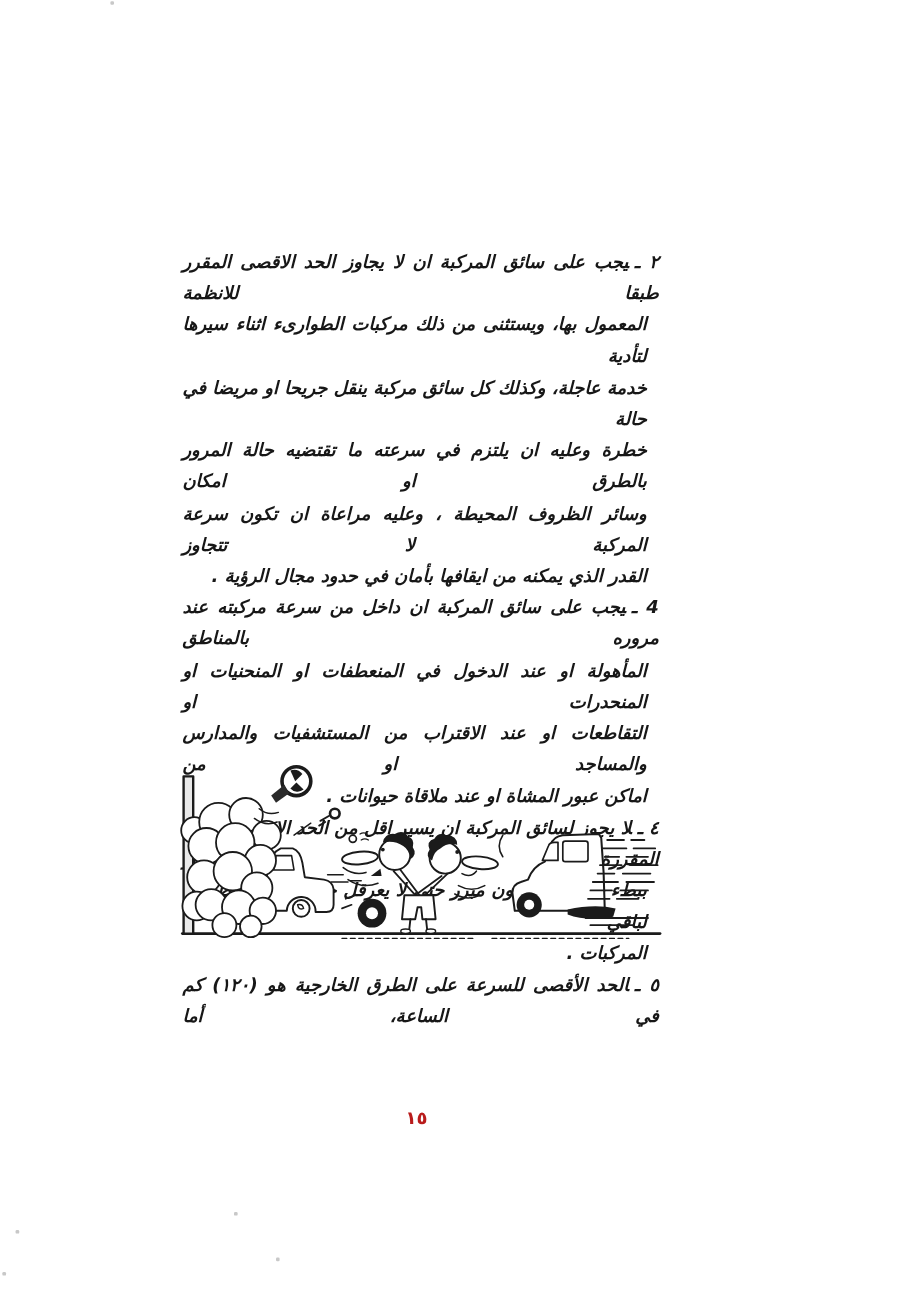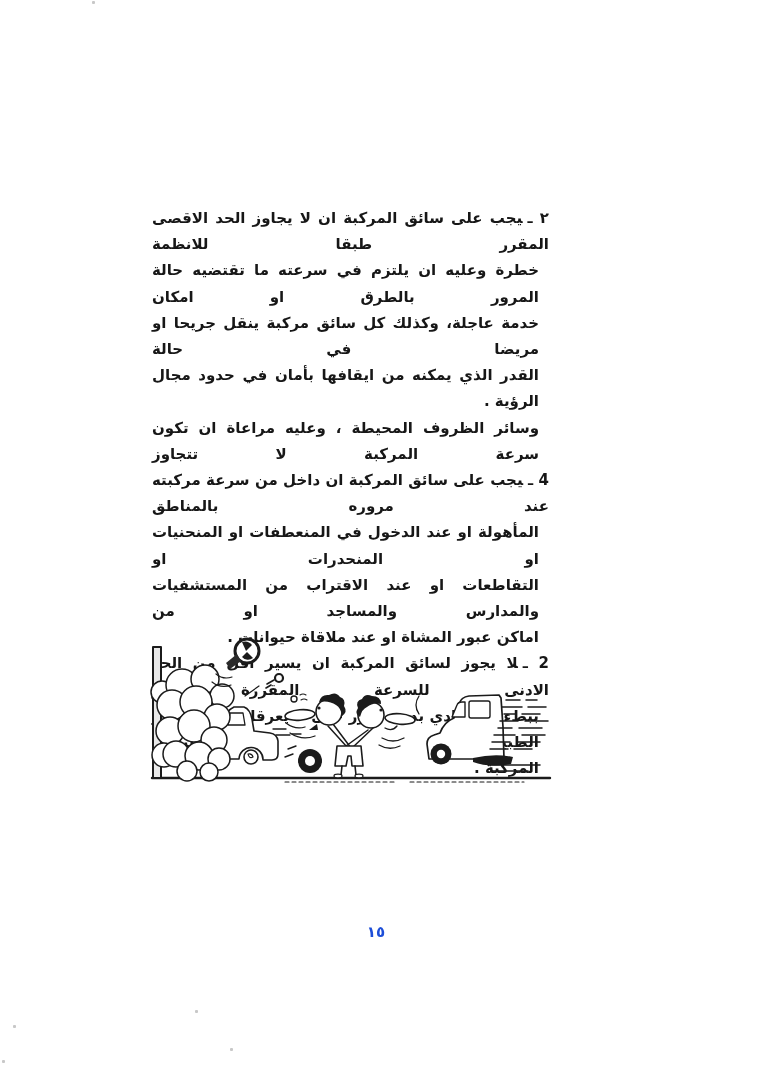--- a/index.html
+++ b/index.html
@@ -22,35 +22,36 @@
     color:#171717;
     font-weight:bold;
     font-size:15px;
     line-height:26.2px;
   }
   .para{margin:0;}
   .line{
     text-align:justify;
     text-align-last:justify;
     white-space:normal;
+    font-style:italic;
   }
   .line.cont{padding-right:10px;}
   .line.last{text-align-last:right;}
   .marker{margin-left:5px;}
 
   
   .page-number{
     position:absolute;
     top:923px;
-    left:354px;
+    left:338px;
     width:44px;
-    text-align:center;
+    text-align:left;
     font-size:15px;
     font-weight:bold;
-    color:#1d4ed8;
+    color:#b91c1c;
   }
 
   
   .cartoon{
     position:absolute;
     top:632px;
     left:142px;
     width:420px;
     height:170px;
   }
@@ -63,40 +64,42 @@
 </style>
 </head>
 <body>
 
 <div class="sheet">
 
   <div class="text-block">
 
     <div class="para">
       <div class="line"><span class="marker">٢ ـ</span><span>يجب على سائق المركبة ان لا يجاوز الحد الاقصى المقرر طبقا للانظمة</span></div>
+      <div class="line cont">المعمول بها، ويستثنى من ذلك مركبات الطوارىء اثناء سيرها لتأدية</div>
+      <div class="line cont">خدمة عاجلة، وكذلك كل سائق مركبة ينقل جريحا او مريضا في حالة</div>
       <div class="line cont">خطرة وعليه ان يلتزم في سرعته ما تقتضيه حالة المرور بالطرق او امكان</div>
-      <div class="line cont">خدمة عاجلة، وكذلك كل سائق مركبة ينقل جريحا او مريضا في حالة</div>
+      <div class="line cont">وسائر الظروف المحيطة ، وعليه مراعاة ان تكون سرعة المركبة لا تتجاوز</div>
       <div class="line cont last">القدر الذي يمكنه من ايقافها بأمان في حدود مجال الرؤية .</div>
-      <div class="line cont">وسائر الظروف المحيطة ، وعليه مراعاة ان تكون سرعة المركبة لا تتجاوز</div>
     </div>
 
     <div class="para">
       <div class="line"><span class="marker">4 ـ</span><span>يجب على سائق المركبة ان داخل من سرعة مركبته عند مروره بالمناطق</span></div>
       <div class="line cont">المأهولة او عند الدخول في المنعطفات او المنحنيات او المنحدرات او</div>
       <div class="line cont">التقاطعات او عند الاقتراب من المستشفيات والمدارس والمساجد او من</div>
       <div class="line cont last">اماكن عبور المشاة او عند ملاقاة حيوانات .</div>
     </div>
 
     <div class="para">
-      <div class="line"><span class="marker">2 ـ</span><span>لا يجوز لسائق المركبة ان يسير اقل من الحد الادنى للسرعة المقررة او</span></div>
+      <div class="line"><span class="marker">٤ ـ</span><span>لا يجوز لسائق المركبة ان يسير اقل من الحد الادنى للسرعة المقررة او</span></div>
       <div class="line cont">ببطء غير عادي بدون مبرر حتى لا يعرقل حركة السير الطبيعي لباقي</div>
-      <div class="line cont last">المركبة .</div>
-    </div>
-
-    <div class="para">
+      <div class="line cont last">المركبات .</div>
+    </div>
+
+    <div class="para">
+      <div class="line"><span class="marker">٥ ـ</span><span>الحد الأقصى للسرعة على الطرق الخارجية هو (١٢٠) كم في الساعة، أما</span></div>
     </div>
 
   </div>
 
   <svg class="cartoon" viewBox="0 0 420 170" xmlns="http://www.w3.org/2000/svg">
     <g stroke="#1b1b1b" fill="none" stroke-linecap="round" stroke-linejoin="round">
 
       <g>
         <path d="M10,146 H408" stroke-width="2.4"></path>
         <path d="M143,150 H252" stroke-width="1.1" stroke-dasharray="4 3"></path>

